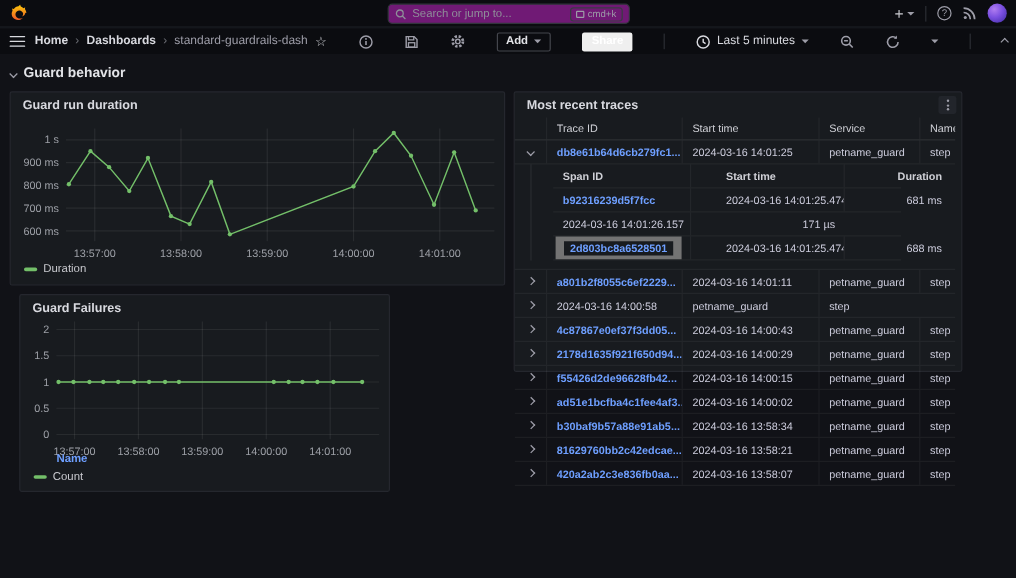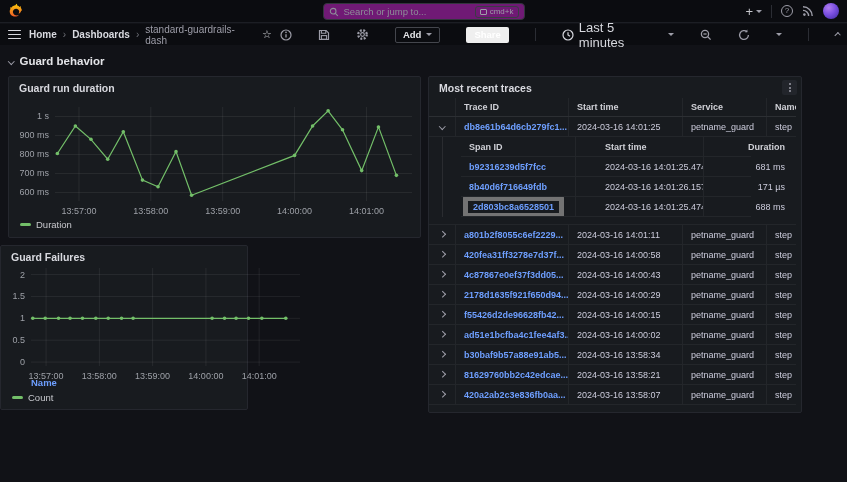--- a/index.html
+++ b/index.html
@@ -56,63 +56,63 @@
   .tb-right { margin-left:auto; display:flex; align-items:center; gap:26px; }
   .btn-add {
     display:flex; align-items:center; gap:5px; height:16px; padding:0 7px;
     border:1px solid #44464d; border-radius:2px; color:#e3e4e8; font-size:9.5px; font-weight:600;
     background:transparent; cursor:pointer;
   }
   .btn-share {
     height:16px; padding:0 8px; border:none; border-radius:2px; color:#fff;
     font-size:9.5px; font-weight:600; display:flex; align-items:center; cursor:pointer;
   }
-  .timepick { display:flex; align-items:center; gap:5px; color:#d8d9df; font-size:13px; cursor:pointer; }
+  .timepick { display:flex; align-items:center; gap:5px; color:#d8d9df; font-size:10px; cursor:pointer; }
   .caret { width:0; height:0; border-left:3.2px solid transparent; border-right:3.2px solid transparent;
            border-top:3.8px solid #9d9da8; display:inline-block; }
   .chev { display:inline-block; width:4.5px; height:4.5px;
           border-right:1.4px solid #9d9da8; border-bottom:1.4px solid #9d9da8; }
   .chev.down { transform:rotate(45deg); }
   .chev.right { transform:rotate(-45deg); }
   .chev.up { transform:rotate(-135deg); margin-top:2px; }
   
   .section-hdr { position:absolute; left:9px; top:55px; display:flex; align-items:center; gap:6px;
                  font-size:11.5px; font-weight:700; color:#e3e4e8; cursor:pointer; }
   .panel { position:absolute; background:#181b1f; border:1px solid #25272e; border-radius:2px; }
   .p-duration { left:8px; top:76px; width:413px; height:162px; }
-  .p-failures { left:0; top:245px; width:248px; height:165px; }
-  .p-traces   { left:428px; top:76px; width:374px; height:337px; }
+  .p-failures { left:16px; top:245px; width:309px; height:165px; }
+  .p-traces   { left:428px; top:76px; width:374px; height:234px; }
   .panel-title { position:absolute; top:5px; left:10px; font-size:10.5px; font-weight:600; color:#d8d9df;text-align:right; }
   .kebab { position:absolute; top:3px; right:4px; width:15px; height:15px; background:#22252b; border-radius:2px;
            display:flex; flex-direction:column; align-items:center; justify-content:center; gap:1.5px; cursor:pointer; }
   .kebab i { width:2px; height:2px; border-radius:50%; background:#9d9da8; }
   .chartbox { position:absolute; left:0; }
   .legend { position:absolute; left:11px; display:flex; align-items:center; gap:5px; font-size:9.5px; color:#c7c8cd; cursor:pointer; }
   .swatch { width:11px; height:3px; border-radius:2px; background:#73BF69; }
   .legend-group { position:absolute; left:30px; font-size:9.5px; color:#6E9FFF; font-weight:600; }
   
   .ttable { position:absolute; top:21px; left:0; width:367px; font-size:9px; }
   .trow { display:grid; grid-template-columns:27px 113px 114px 84px 1fr; height:20px;
           border-bottom:1px solid rgba(255,255,255,0.05); align-items:center; }
-  .trow.hdr { font-weight:700; color:#cfd0d6; border-bottom:1px solid rgba(255,255,255,0.09); height:19px; }
+  .trow.hdr { font-weight:400; color:#cfd0d6; border-bottom:1px solid rgba(255,255,255,0.09); height:19px; }
   .tcell { padding:0 8px; overflow:hidden; white-space:nowrap; height:100%; display:flex; align-items:center;
            border-right:1px solid rgba(255,255,255,0.05); }
   .tcell:last-child { border-right:none; }
   .tcell.cexp { justify-content:center; padding:0; }
   .link { color:#6E9FFF; font-weight:600; cursor:pointer; }
   .subwrap { border-bottom:1px solid rgba(255,255,255,0.05); padding:0 0 7px 13px; }
   .subinner { border-left:1px solid rgba(255,255,255,0.08); padding-left:18px; }
   .srow { display:grid; grid-template-columns:115px 107px 68px; height:20px; align-items:center;
           border-bottom:1px solid rgba(255,255,255,0.05); width:290px;gap:21px; }
   .srow.hdr { font-weight:700; color:#cfd0d6; }
   .scell { padding:0 8px; overflow:hidden; white-space:nowrap; height:100%; display:flex; align-items:center;
            border-right:1px solid rgba(255,255,255,0.05); }
   .scell:last-child { border-right:none; }
   .scell.num { justify-content:flex-end; }
-  .focusbox { border:5px solid #737373; border-radius:2px; padding:1px 5px; margin-left:-6px; }
+  .focusbox { border:7px solid #737373; border-radius:2px; padding:1px 5px; margin-left:-6px; }
   svg text { font-family:"Liberation Sans", sans-serif; }
 </style>
 </head>
 <body>
 
 <div class="app">
 
   <header class="topnav">
     <span class="logo">
       <svg width="15" height="16" viewBox="0 0 24 26">
@@ -362,23 +362,20 @@
               <div class="scell num">Duration</div>
             </div>
             <div class="srow">
               <div class="scell">
                 <div class="link">b92316239d5f7fcc</div>
               </div>
               <div class="scell">2024-03-16 14:01:25.474</div>
               <div class="scell num">681 ms</div>
             </div>
             <div class="srow">
-              <div class="scell">
-                <div class="link">8b40d6f716649fdb</div>
-              </div>
               <div class="scell">2024-03-16 14:01:26.157</div>
               <div class="scell num">171 µs</div>
             </div>
             <div class="srow">
               <div class="scell">
                 <div class="link focusbox">2d803bc8a6528501</div>
               </div>
               <div class="scell">2024-03-16 14:01:25.474</div>
               <div class="scell num">688 ms</div>
             </div>
@@ -392,23 +389,20 @@
             <div class="link">a801b2f8055c6ef2229...</div>
           </div>
           <div class="tcell">2024-03-16 14:01:11</div>
           <div class="tcell">petname_guard</div>
           <div class="tcell">step</div>
         </div>
         <div class="trow">
           <div class="tcell cexp">
             <span class="chev right"></span>
           </div>
-          <div class="tcell">
-            <div class="link">420fea31ff3278e7d37f...</div>
-          </div>
           <div class="tcell">2024-03-16 14:00:58</div>
           <div class="tcell">petname_guard</div>
           <div class="tcell">step</div>
         </div>
         <div class="trow">
           <div class="tcell cexp">
             <span class="chev right"></span>
           </div>
           <div class="tcell">
             <div class="link">4c87867e0ef37f3dd05...</div>

